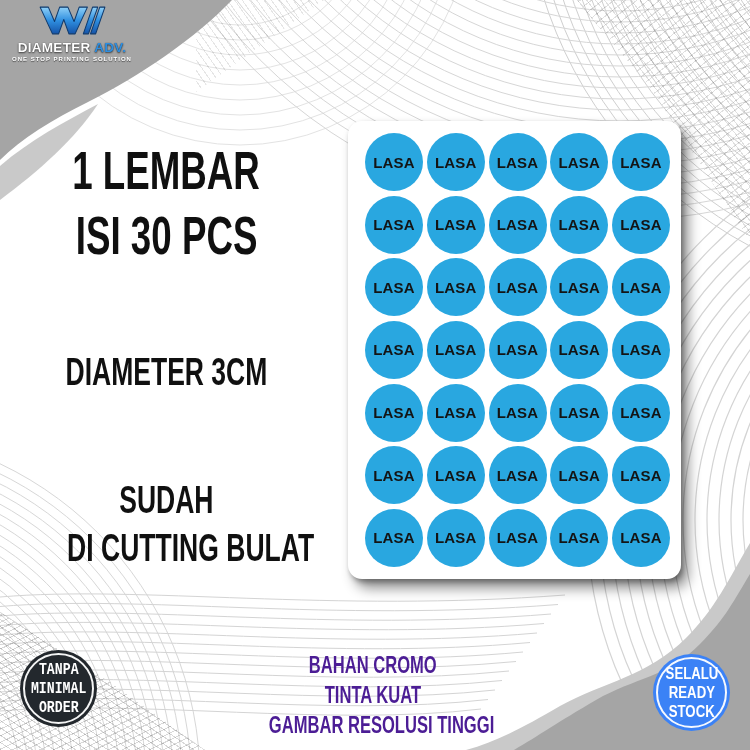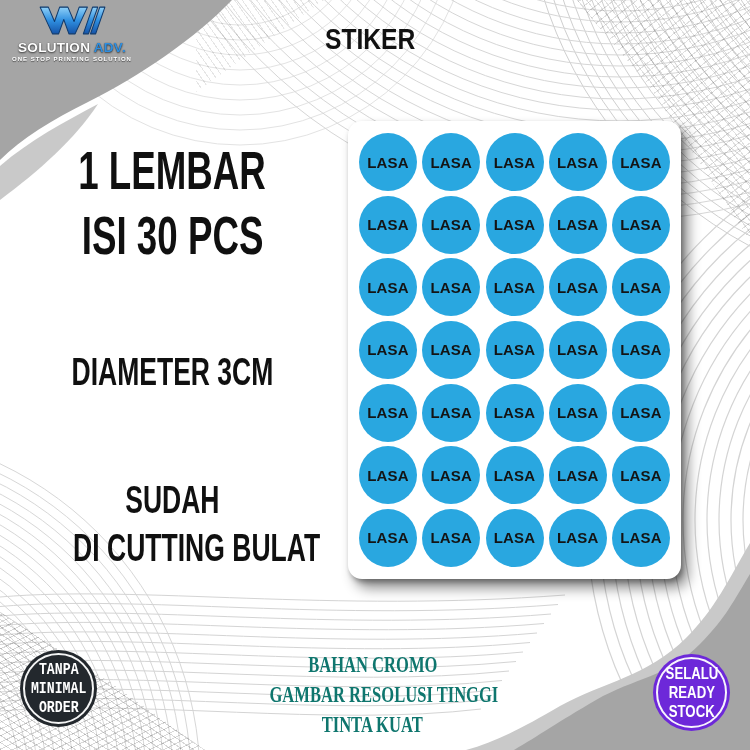--- a/index.html
+++ b/index.html
@@ -31,32 +31,32 @@
     text-shadow:0 1px 2px rgba(0,0,0,.65), 0 0 1px rgba(0,0,0,.5);line-height:15px;}
   .logo-suffix{color:#2F8FE0;}
   .logo-tagline{font-size:6px;font-weight:700;color:#ffffff;letter-spacing:1px;
     text-shadow:0 1px 1px rgba(0,0,0,.55);margin-top:1px;}
   
   .title-block{left:240px;top:24px;width:260px;z-index:3;color:#111;}
   .title-l1{--sx:.85;font-size:29px;font-weight:800;line-height:31px;}
   .title-l2{--sx:.70;font-size:29px;font-weight:800;line-height:31px;
             border-bottom:3px solid #111;padding-bottom:1px;}
   
-  .info-line{left:15px;width:315px;z-index:3;text-align:center;color:#101010;}
+  .info-line{left:9px;width:315px;z-index:3;text-align:center;color:#101010;}
   .big-line{--sx:.68;font-size:54px;font-weight:800;line-height:58px;}
   .mid-line{--sx:.68;font-size:39px;font-weight:800;line-height:44px;}
   
   .sheet{left:348px;top:121px;width:333px;height:458px;background:#ffffff;border-radius:14px;
     z-index:2;box-shadow:7px 9px 13px rgba(0,0,0,.45), 2px 3px 5px rgba(0,0,0,.30);}
   .sticker-grid{position:absolute;inset:0;padding:12px 11px;display:grid;
-    justify-content:space-between;align-content:space-between;box-sizing:border-box;}
+    justify-content:space-between;align-content:space-between;box-sizing:border-box;margin-left:6px;}
   .circle{width:58px;height:58px;border-radius:50%;display:flex;align-items:center;
     justify-content:center;font-weight:700;font-size:15px;letter-spacing:.2px;}
   
-  .bottom-block{left:225px;top:650px;width:295px;z-index:3;color:#0f766e;font-family:Liberation Serif, serif;}
+  .bottom-block{left:225px;top:650px;width:295px;z-index:3;color:#4c1d95;}
   .bottom-line{--sx:.72;font-size:23px;font-weight:800;line-height:30px;}
   
   .badge{width:77px;height:77px;border-radius:50%;z-index:4;display:flex;flex-direction:column;
     align-items:center;justify-content:center;}
   .badge::after{content:"";position:absolute;inset:3px;border:2px solid rgba(255,255,255,.95);
     border-radius:50%;}
   .badge-left{left:20px;top:650px;}
   .badge-right{left:653px;top:654px;}
   .badge-line{--sx:.8;font-size:16.5px;font-weight:800;color:#ffffff;line-height:19px;}
 </style>
@@ -175,26 +175,25 @@
       <linearGradient id="wg" x1="0" y1="0" x2="0" y2="1">
         <stop offset="0" stop-color="#8FD0F8"></stop>
         <stop offset="0.5" stop-color="#2F8FE0"></stop>
         <stop offset="1" stop-color="#1553A8"></stop>
       </linearGradient>
     </defs>
     <path fill="url(#wg)" stroke="#0E3A6E" stroke-width="2" stroke-linejoin="round" d="M8,4 L24,4 L36,32 L46,4 L62,4 L74,32 L84,4 L100,4 L76,56 L64,56 L54,28 L44,56 L32,56 Z"></path>
     <path fill="url(#wg)" stroke="#0E3A6E" stroke-width="2" stroke-linejoin="round" d="M92,56 L110,4 L120,4 L102,56 Z"></path>
     <path fill="url(#wg)" stroke="#0E3A6E" stroke-width="2" stroke-linejoin="round" d="M106,56 L124,4 L134,4 L116,56 Z"></path>
   </svg>
-  <div class="logo-name"><span>SOLUTION</span> <span class="logo-suffix">ADV.</span></div>
+  <div class="logo-name"><span>DIAMETER</span> <span class="logo-suffix">ADV.</span></div>
   <div class="logo-tagline">ONE STOP PRINTING SOLUTION</div>
 </div>
 
 <div class="abs title-block center">
-  <div><span class="cond title-l1">STIKER</span></div>
 </div>
 
 <div class="abs info-line" style="top:141px"><span class="cond big-line">1 LEMBAR</span></div>
 <div class="abs info-line" style="top:206px"><span class="cond big-line">ISI 30 PCS</span></div>
 <div class="abs info-line" style="top:350px"><span class="cond mid-line">DIAMETER 3CM</span></div>
 <div class="abs info-line" style="top:478px"><span class="cond mid-line">SUDAH</span></div>
 <div class="abs info-line" style="top:526px"><span class="cond mid-line">DI CUTTING BULAT</span></div>
 
 <div class="abs sheet">
   <div class="sticker-grid" style="grid-template-columns: repeat(5, 58px); grid-template-rows: repeat(7, 58px);">
@@ -301,26 +300,26 @@
         <span>LASA</span>
       </div>
       <div class="circle" style="background: rgb(41, 167, 224); color: rgb(20, 20, 20);">
         <span>LASA</span>
       </div>
     </div>
 </div>
 
 <div class="abs bottom-block center">
   <div><span class="cond bottom-line">BAHAN CROMO</span></div>
+  <div><span class="cond bottom-line">TINTA KUAT</span></div>
   <div><span class="cond bottom-line">GAMBAR RESOLUSI TINGGI</span></div>
-  <div><span class="cond bottom-line">TINTA KUAT</span></div>
 </div>
 
 <div class="abs badge badge-left" style="background: rgb(35, 40, 45); font-family: Liberation Mono, monospace;">
   <span class="cond badge-line">TANPA</span>
   <span class="cond badge-line">MINIMAL</span>
   <span class="cond badge-line">ORDER</span>
 </div>
-<div class="abs badge badge-right" style="background: #6d28d9;">
+<div class="abs badge badge-right" style="background: #3b82f6;">
   <span class="cond badge-line">SELALU</span>
   <span class="cond badge-line">READY</span>
   <span class="cond badge-line">STOCK</span>
 </div>
 
 </body></html>

